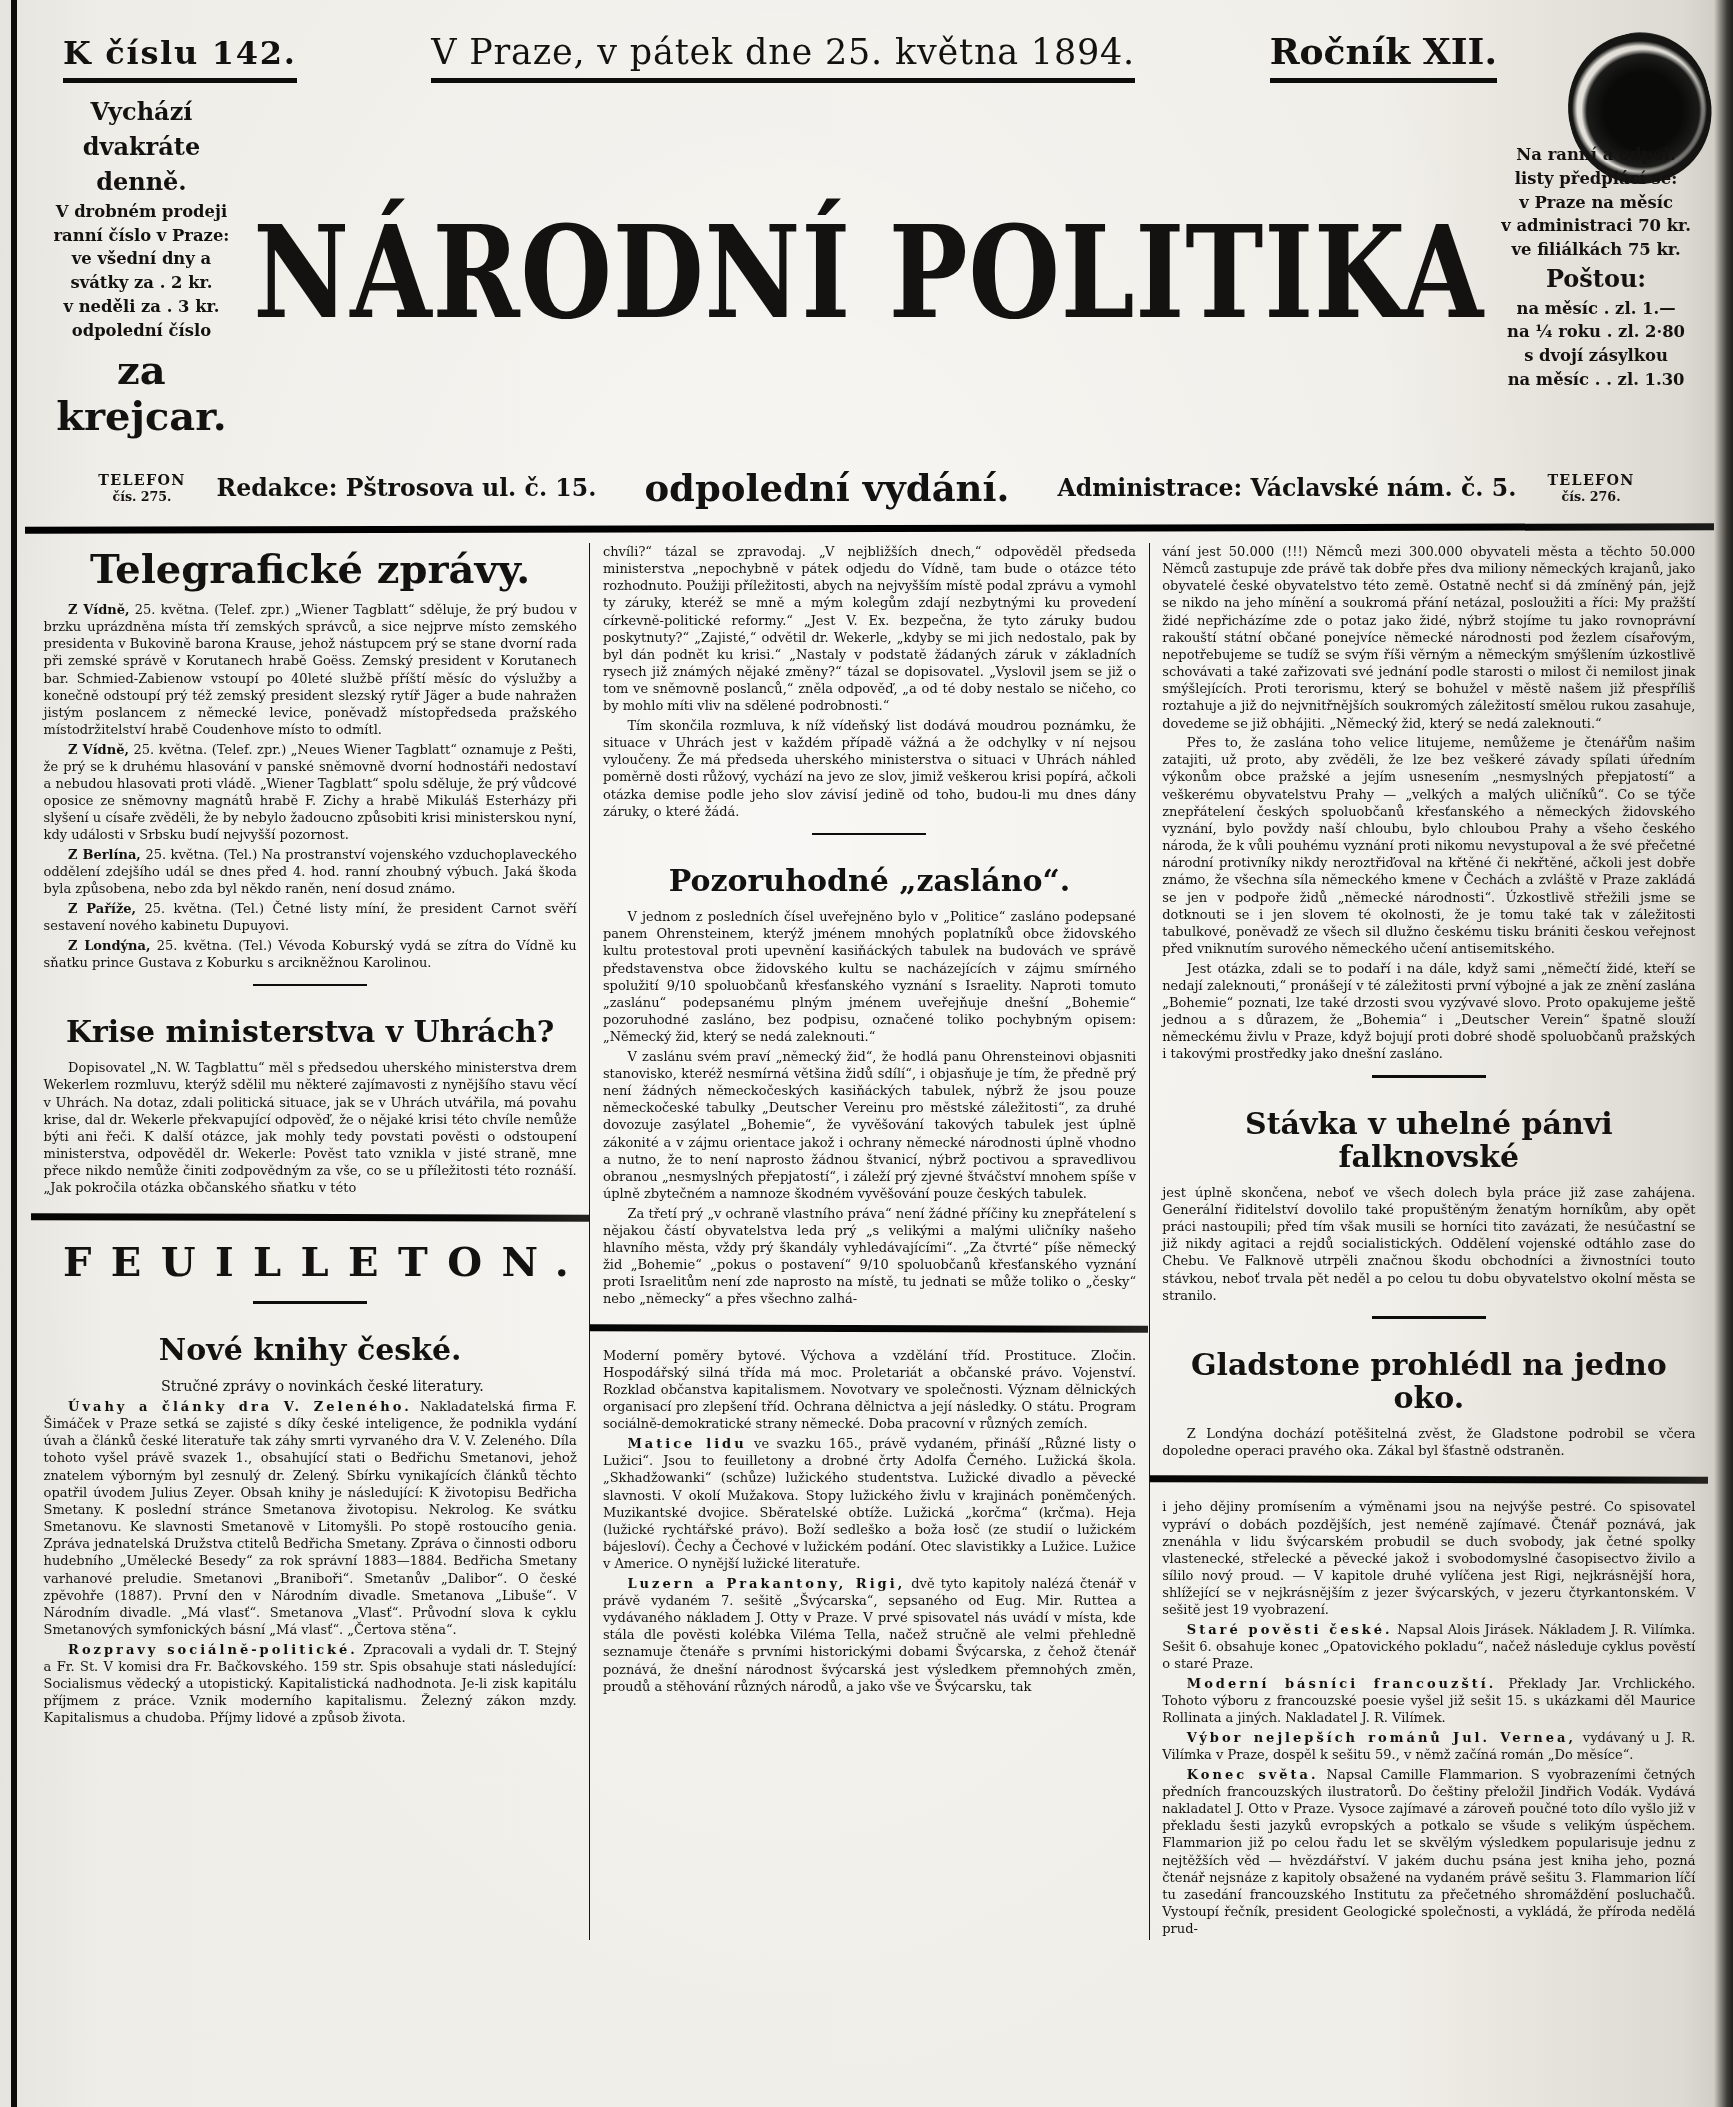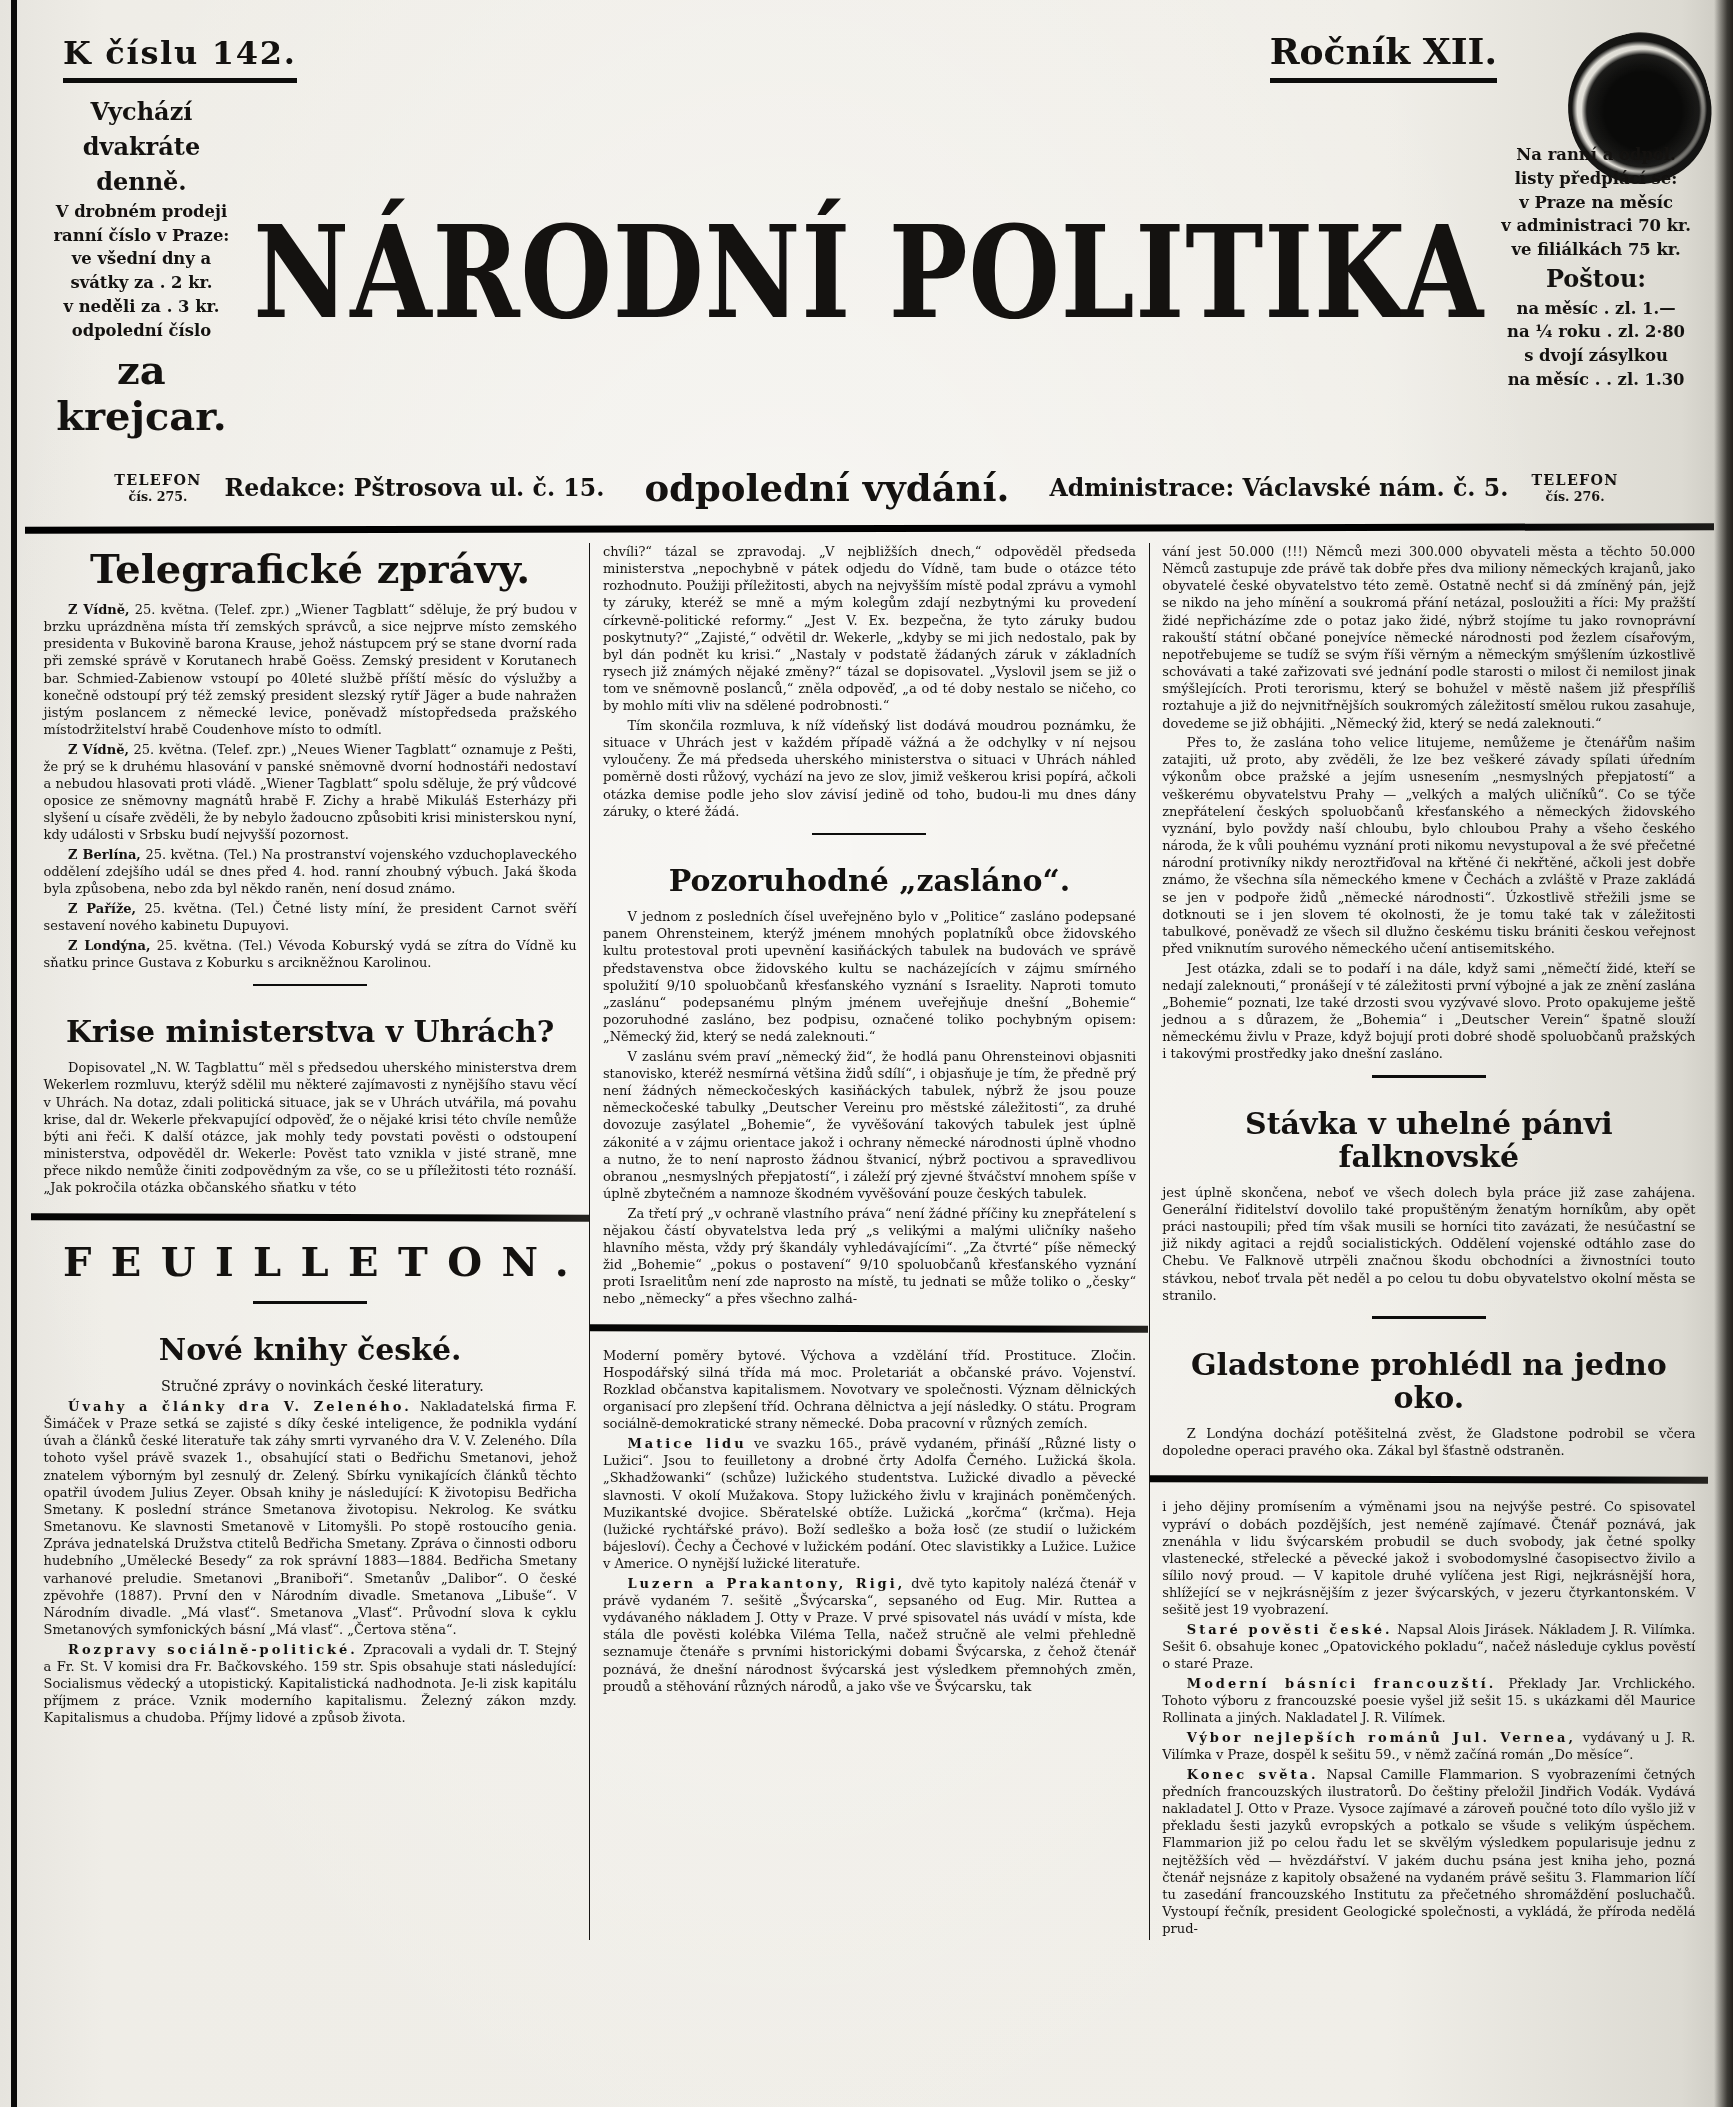--- a/index.html
+++ b/index.html
@@ -35,21 +35,21 @@
   .mh-underline{height:4.6px;background:#0d0d0c;margin-top:6.7px;}
   .mh-row2{display:flex;justify-content:space-between;align-items:center;padding:12.6px 25px 0 29.5px;}
   .mh-box{width:236px;text-align:center;font-weight:bold;line-height:1.45;}
   .bx-line{font-size:16.4px;}
   .bx-bold{font-size:24px;}
   .bx-big{font-size:40px;line-height:1.15;margin-top:5px;}
   .paper-title{
     flex:1;margin:0;text-align:center;font-size:105px;font-weight:bold;letter-spacing:0.8px;
     line-height:1;white-space:nowrap;transform:scaleY(1.22) translateY(4.2px);
   }
-  .mh-row3{display:flex;justify-content:center;align-items:center;gap:23px;padding:27px 34px 14.3px;}
+  .mh-row3{display:flex;justify-content:center;align-items:center;gap:31px;padding:27px 34px 14.3px;}
   .tel-block{text-align:center;font-weight:bold;line-height:1.2;}
   .tel-line1{font-size:14.3px;letter-spacing:1.3px;}
   .tel-line2{font-size:12.6px;}
   .redakce-text,.administrace-text{font-size:23.6px;font-weight:bold;}
   .edition-text{font-size:37px;font-weight:bold;padding:0 17px;}
   .masthead-rule{height:7.2px;background:linear-gradient(90deg,#000 0 86%,#1c1b19);margin:0 19.4px 0 25px;transform:skewY(-0.12deg);}
   
   .columns{display:flex;align-items:stretch;padding:11px 25px 0 31px;}
   .col{flex:1 1 0;min-width:0;padding:0 12.6px;text-align:justify;font-size:13px;line-height:1.32;}
   .col + .col{border-left:1.7px solid #171614;}
@@ -69,20 +69,24 @@
 
 <div class="page">
   <div class="edge-left"></div>
   <div class="edge-right"></div>
   <div class="stamp"></div>
 
   <header class="masthead">
     <div class="mh-row1">
       <div class="mh-cell">
         <div class="issue-text">K číslu 142.</div>
+        <div class="mh-underline"></div>
+      </div>
+      <div class="mh-cell">
+        <div class="date-text">V Praze, v pátek dne 25. května 1894.</div>
         <div class="mh-underline"></div>
       </div>
       <div class="mh-cell">
         <div class="volume-text">Ročník XII.</div>
         <div class="mh-underline"></div>
       </div>
     </div>
 
     <div class="mh-row2">
       <div class="mh-box">

